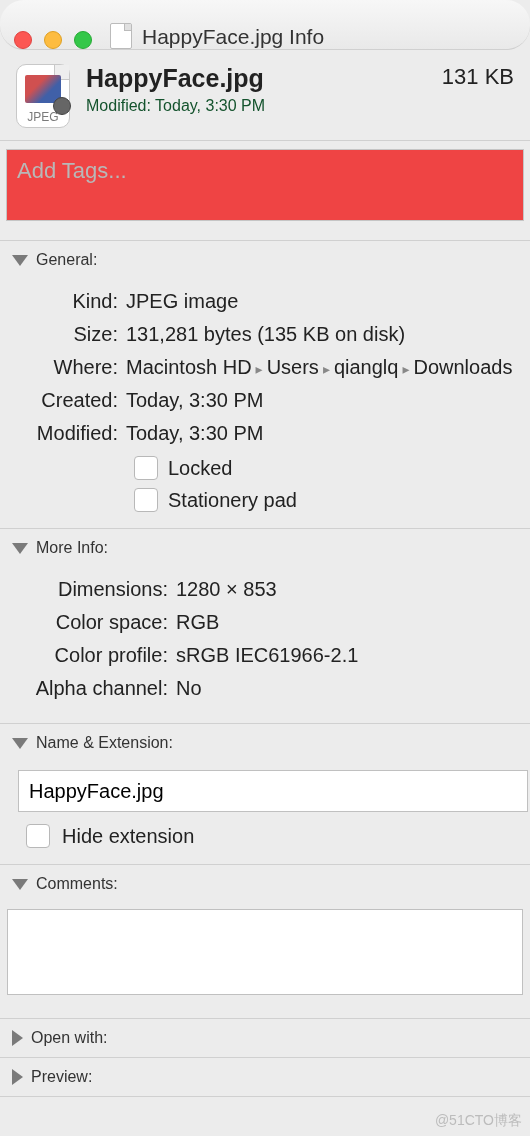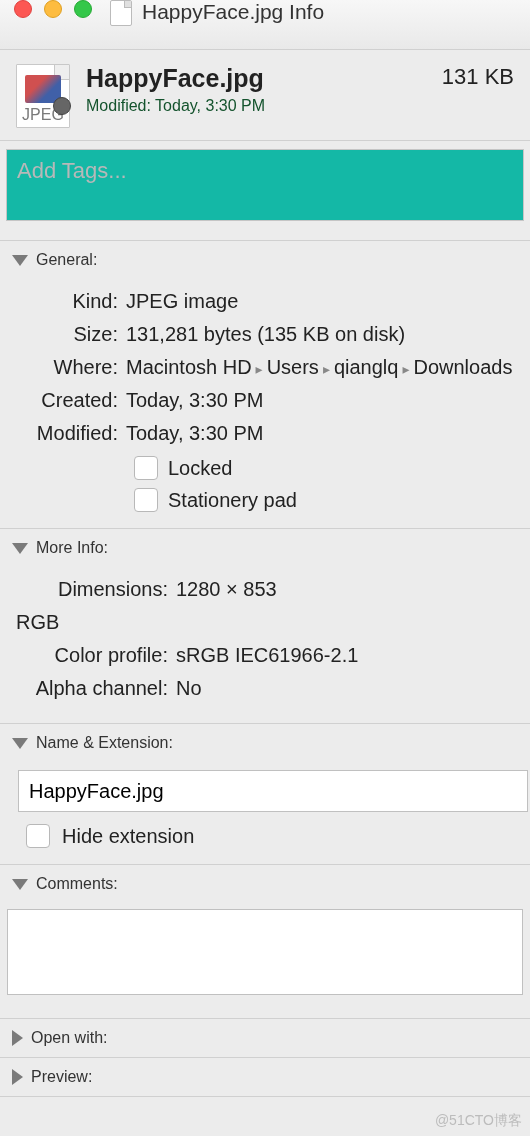--- a/index.html
+++ b/index.html
@@ -10,65 +10,66 @@
     background: #ececec;
     color: #222;
     font-size: 18px;
     overflow: hidden;
   }
   .titlebar {
     height: 50px;
     background: linear-gradient(#f7f7f7, #e9e9e9);
     border-bottom: 1px solid #d0d0d0;
     display: flex;
-    align-items: flex-start;
+    align-items: flex-end;
     padding: 0 14px;
     gap: 10px;
+    border-radius: 24px;
   }
   .traffic-lights { display: flex; gap: 12px; margin-right: 8px;}
   .tl { width: 18px; height: 18px; border-radius: 50%; }
   .tl.red { background: #fc5753; border:1px solid #e04340;}
   .tl.yellow { background: #fdbc40; border:1px solid #dfa022;}
   .tl.green { background: #34c749; border:1px solid #27aa35;}
   .titlebar .tb-icon {
     width: 22px; height: 26px; background:#fff; border:1px solid #bbb; border-radius:2px;
     position:relative;
   }
   .titlebar .tb-icon::after{
     content:""; position:absolute; right:0; top:0; width:6px; height:6px; background:#e0e0e0; border-left:1px solid #bbb; border-bottom:1px solid #bbb;
   }
   .titlebar .title { font-size: 21px; color:#333; }
   .header {
     display:flex; padding: 14px 16px 12px 16px; gap: 16px; align-items:flex-start;
     border-bottom:1px solid #d0d0d0;
   }
   .file-icon {
-    width: 54px; height: 64px; background:#fff; border:1px solid #c8c8c8; border-radius:1px;
+    width: 54px; height: 64px; background:#fff; border:1px solid #c8c8c8; border-radius:10px;
     position:relative; display:flex; align-items:flex-end; justify-content:center;
-    font-size:16px; color:#7a7a7a; padding-bottom:3px;
+    font-size:12px; color:#7a7a7a; padding-bottom:3px;
   }
   .file-icon::before{
     content:""; position:absolute; top:0; right:0; width:14px; height:14px; background:#eee; border-left:1px solid #c8c8c8; border-bottom:1px solid #c8c8c8;
   }
   .file-icon .preview{
     position:absolute; top:10px; left:8px; right:8px; height:28px;
     background: linear-gradient(135deg,#d05050 35%,#4060a8 65%);
     border-radius:2px;
   }
   .file-icon .lens{
     position:absolute; bottom:12px; right:-2px; width:18px; height:18px; border-radius:50%;
     background:#666; border:1px solid #444;
   }
   .header-main { flex:1; }
   .header-main .fname { font-weight:700; font-size:25px; margin-bottom:4px;}
   .header-main .mod { color:#14532d; font-size:16px;}
   .header-size { font-size:22px; color:#222; white-space:nowrap;}
   .tags-wrap { padding: 8px 6px 14px 6px; border-bottom:1px solid #d0d0d0;}
   .tags-input {
-    width:100%; height:72px; border:1px solid #c5c5c5; background:#14b8a6;
+    width:100%; height:72px; border:1px solid #c5c5c5; background:#ef4444;
     padding:8px 10px; font-size:22px; color:#222; resize:none; font-family:inherit;
   }
   .tags-input::placeholder{ color:#b8b8b8; }
   .section { border-bottom:1px solid #d0d0d0; }
   .sec-header {
     display:flex; align-items:center; gap:8px; padding:10px 12px; font-size:16px; color:#333;
     cursor:default;
   }
   .disclosure { width:0; height:0; }
   .disclosure.open {
@@ -172,20 +173,21 @@
   <div class="sec-header">
     <span class="disclosure open"></span>
     <span>More Info:</span>
   </div>
   <div class="sec-body">
     <div class="kv more">
         <div class="label">Dimensions:</div>
         <div class="value">1280 × 853</div>
       </div>
     <div class="kv more">
+        <div class="label">Color space:</div>
         <div class="value">RGB</div>
       </div>
     <div class="kv more">
         <div class="label">Color profile:</div>
         <div class="value">sRGB IEC61966-2.1</div>
       </div>
     <div class="kv more">
         <div class="label">Alpha channel:</div>
         <div class="value">No</div>
       </div>

